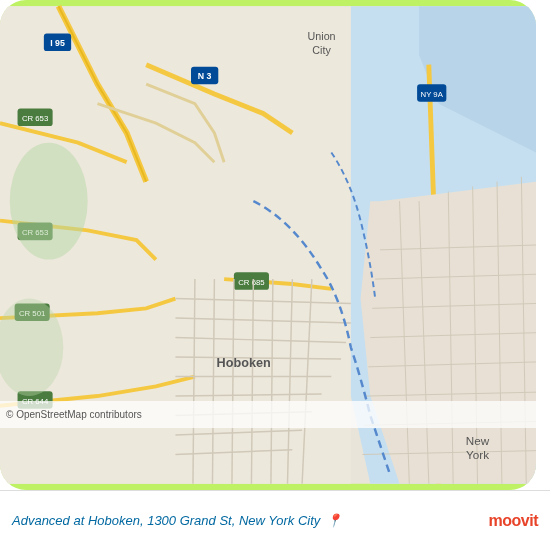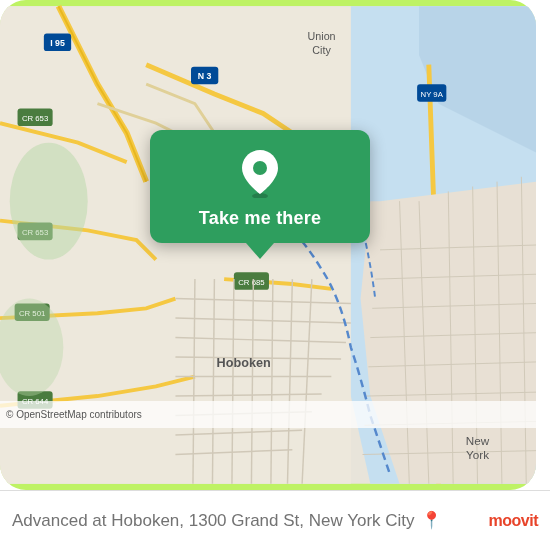--- a/index.html
+++ b/index.html
@@ -74,22 +74,23 @@
       height: 60px;
       background: #fff;
       display: flex;
       align-items: center;
       padding: 0 12px;
       border-top: 1px solid #ddd;
     }
 
     #footer-text {
       flex: 1;
-      font-size: 17px;
-      color: #737373;
+      font-size: 13px;
+      color: #0369a1;
+      font-style: italic;
     }
 
     #footer-location-icon {
       margin-left: 2px;
       margin-right: 2px;
     }
 
     #moovit-logo {
       display: flex;
       gap: 4px;
@@ -213,28 +214,20 @@
     <path d="M 340,150 Q 360,180 370,220 Q 380,260 385,300" stroke="#5588cc" stroke-width="2" fill="none" stroke-dasharray="6,4"></path>
 
     <ellipse cx="50" cy="200" rx="40" ry="60" fill="#b8d8a8" opacity="0.5"></ellipse>
     <ellipse cx="30" cy="350" rx="35" ry="50" fill="#b8d8a8" opacity="0.4"></ellipse>
 
     <path d="M 150,80 L 200,100 L 220,130 L 230,160" stroke="#e0d098" stroke-width="3" fill="none"></path>
     <path d="M 100,100 L 160,120 L 200,140 L 220,160" stroke="#e0d098" stroke-width="3" fill="none"></path>
 
   </svg>
 
-  <div id="take-me-there-popup">
-    <svg id="popup-pin-icon" viewBox="0 0 44 50" xmlns="http://www.w3.org/2000/svg">
-      <ellipse cx="22" cy="48" rx="8" ry="3" fill="rgba(0,0,0,0.2)"></ellipse>
-      <path d="M22 2 C12 2 4 10 4 20 C4 33 22 46 22 46 C22 46 40 33 40 20 C40 10 32 2 22 2 Z" fill="white"></path>
-      <circle cx="22" cy="20" r="7" fill="#2e9e5e"></circle>
-    </svg>
-    <span id="popup-label">Take me there</span>
-  </div>
 
   <div id="copyright-bar">
     <span>© OpenStreetMap contributors</span>
   </div>
 </div>
 
 <div id="footer">
   <div id="footer-text">
     <span>Advanced at Hoboken, 1300 Grand St, New York City</span>
     <span id="footer-location-icon"> 📍</span>

